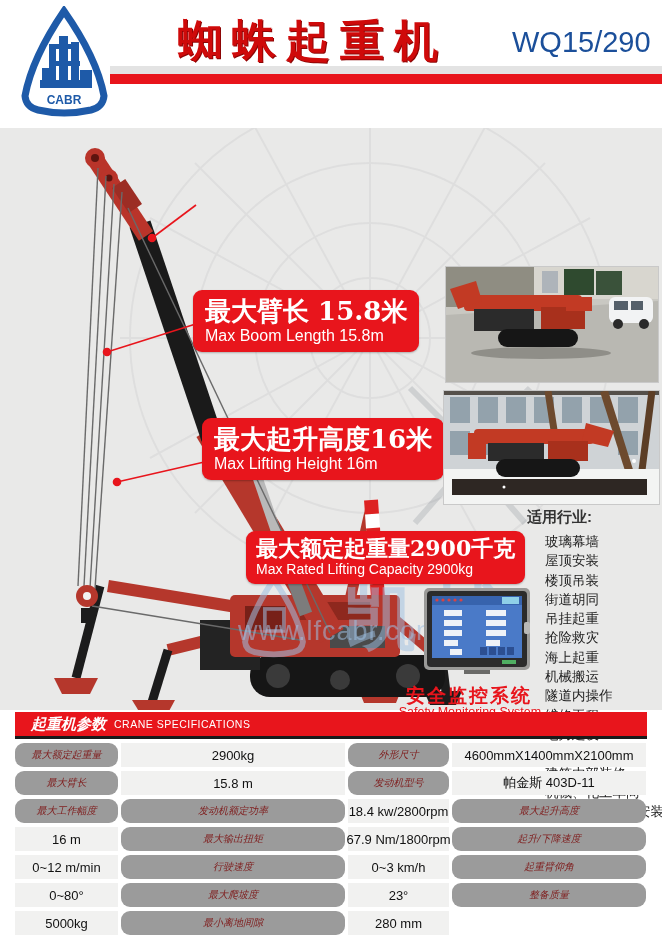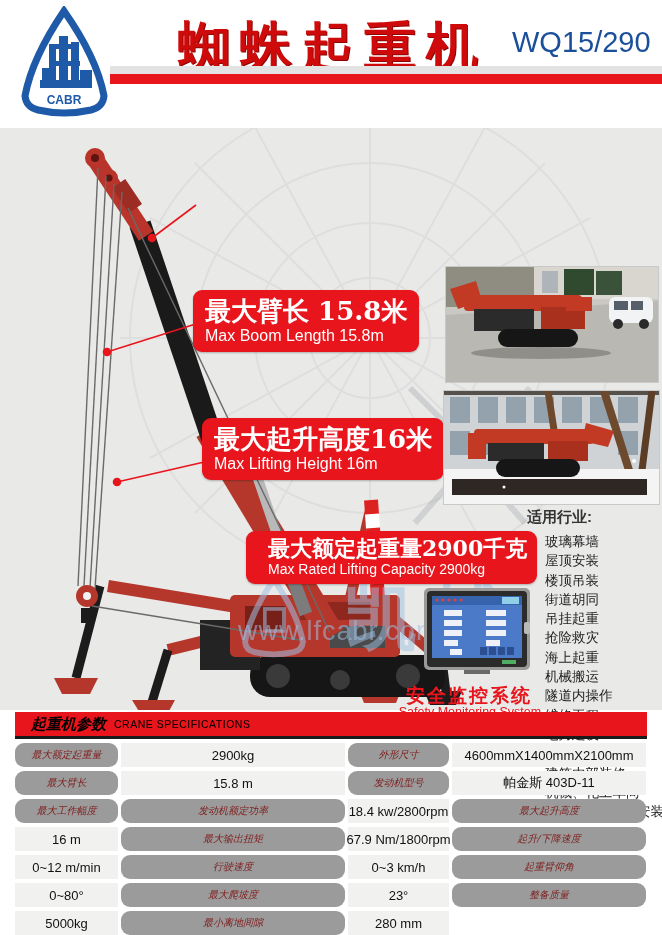--- a/index.html
+++ b/index.html
@@ -2,41 +2,41 @@
 <html><head>
 <meta charset="utf-8">
 <style>
   html,body{margin:0;padding:0;}
   body{font-family:"Liberation Sans",sans-serif;background:#ffffff;}
   .page{position:relative;width:662px;height:935px;background:#ffffff;overflow:hidden;}
 
   
   .hdr{position:absolute;left:0;top:0;width:662px;height:128px;background:#ffffff;}
   .logo{position:absolute;left:12px;top:6px;width:105px;height:112px;}
-  .title{position:absolute;left:178px;top:12px;font-size:52px;font-weight:bold;
+  .title{position:absolute;left:178px;top:12px;font-size:44px;font-weight:bold;
          color:#cf0a0a;font-family:"DejaVu Serif","Liberation Serif",serif;
          letter-spacing:10px;text-shadow:1px 1px 0 #8c0505;}
   .model{position:absolute;left:512px;top:26px;font-size:29px;color:#1b4f9a;
          font-family:"Liberation Sans",sans-serif;}
   .rule-gray{position:absolute;left:110px;top:66px;width:552px;height:8px;background:#e3e3e3;}
   .rule-red{position:absolute;left:110px;top:74px;width:552px;height:10px;background:#e8151c;}
 
   
   .main{position:absolute;left:0;top:128px;width:662px;height:582px;background:#e9e9e8;}
   .main svg.scene{position:absolute;left:0;top:0;}
 
   
   .callout{position:absolute;background:#e8151c;border-radius:9px;color:#fff;
            padding:6px 12px 7px 12px;box-shadow:0 1px 2px rgba(0,0,0,.25);}
   .callout .zh{font-weight:bold;font-size:26px;line-height:30px;white-space:nowrap;
                font-family:"DejaVu Serif","Liberation Serif",serif;}
   .callout .en{font-size:16px;line-height:19px;white-space:nowrap;}
   .co1{left:193px;top:162px;}
   .co2{left:202px;top:290px;}
-  .co3{left:246px;top:403px;padding:4px 10px 6px 22px;}
+  .co3{left:246px;top:403px;padding:4px 10px 6px 10px;}
   .co3 .zh{font-size:22px;line-height:26px;}
   .co3 .en{font-size:14px;line-height:17px;}
 
   
   .photo{position:absolute;border:1px solid #c9c9c9;background:#ddd;}
   .photo1{left:445px;top:138px;width:212px;height:115px;}
   .photo2{left:443px;top:262px;width:215px;height:113px;}
 
   
   .apps{position:absolute;left:500px;top:380px;width:160px;color:#222;}
@@ -55,21 +55,21 @@
   
   .wm{position:absolute;pointer-events:none;color:#9fc0e2;}
   .wm-logo{left:233px;top:448px;width:82px;height:82px;opacity:.55;}
   .wm-brand{left:345px;top:442px;font-size:72px;font-weight:bold;letter-spacing:16px;
             opacity:.5;font-family:"DejaVu Serif","Liberation Serif",serif;}
   .wm-url{left:238px;top:488px;font-size:27px;opacity:.55;letter-spacing:1px;}
 
   
   .spec{position:absolute;left:15px;top:712px;width:632px;}
   .spec-header{height:24px;background:#e8151c;border-bottom:3px solid #1a1a1a;
-               color:#000000;display:flex;align-items:center;padding-left:16px;gap:8px;}
+               color:#ffffff;display:flex;align-items:center;padding-left:16px;gap:8px;}
   .spec-header .zh{font-size:15px;font-weight:bold;font-style:italic;
                    font-family:"DejaVu Serif","Liberation Serif",serif;}
   .spec-header .en{font-size:10.5px;letter-spacing:.5px;}
   .spec-grid{margin-top:4px;display:grid;grid-template-columns:103px 224px 101px 194px;
              grid-auto-rows:24px;row-gap:4px;column-gap:3px;}
   .spec-label{background:#9b9b9b;color:#7f1d1d;font-size:10px;font-style:italic;
               display:flex;align-items:center;justify-content:center;white-space:nowrap;
               font-family:"DejaVu Serif","Liberation Serif",serif;border-radius:9px;}
   .spec-value{background:#f1f1f0;color:#111;font-size:13px;
               display:flex;align-items:center;justify-content:center;white-space:nowrap;}

